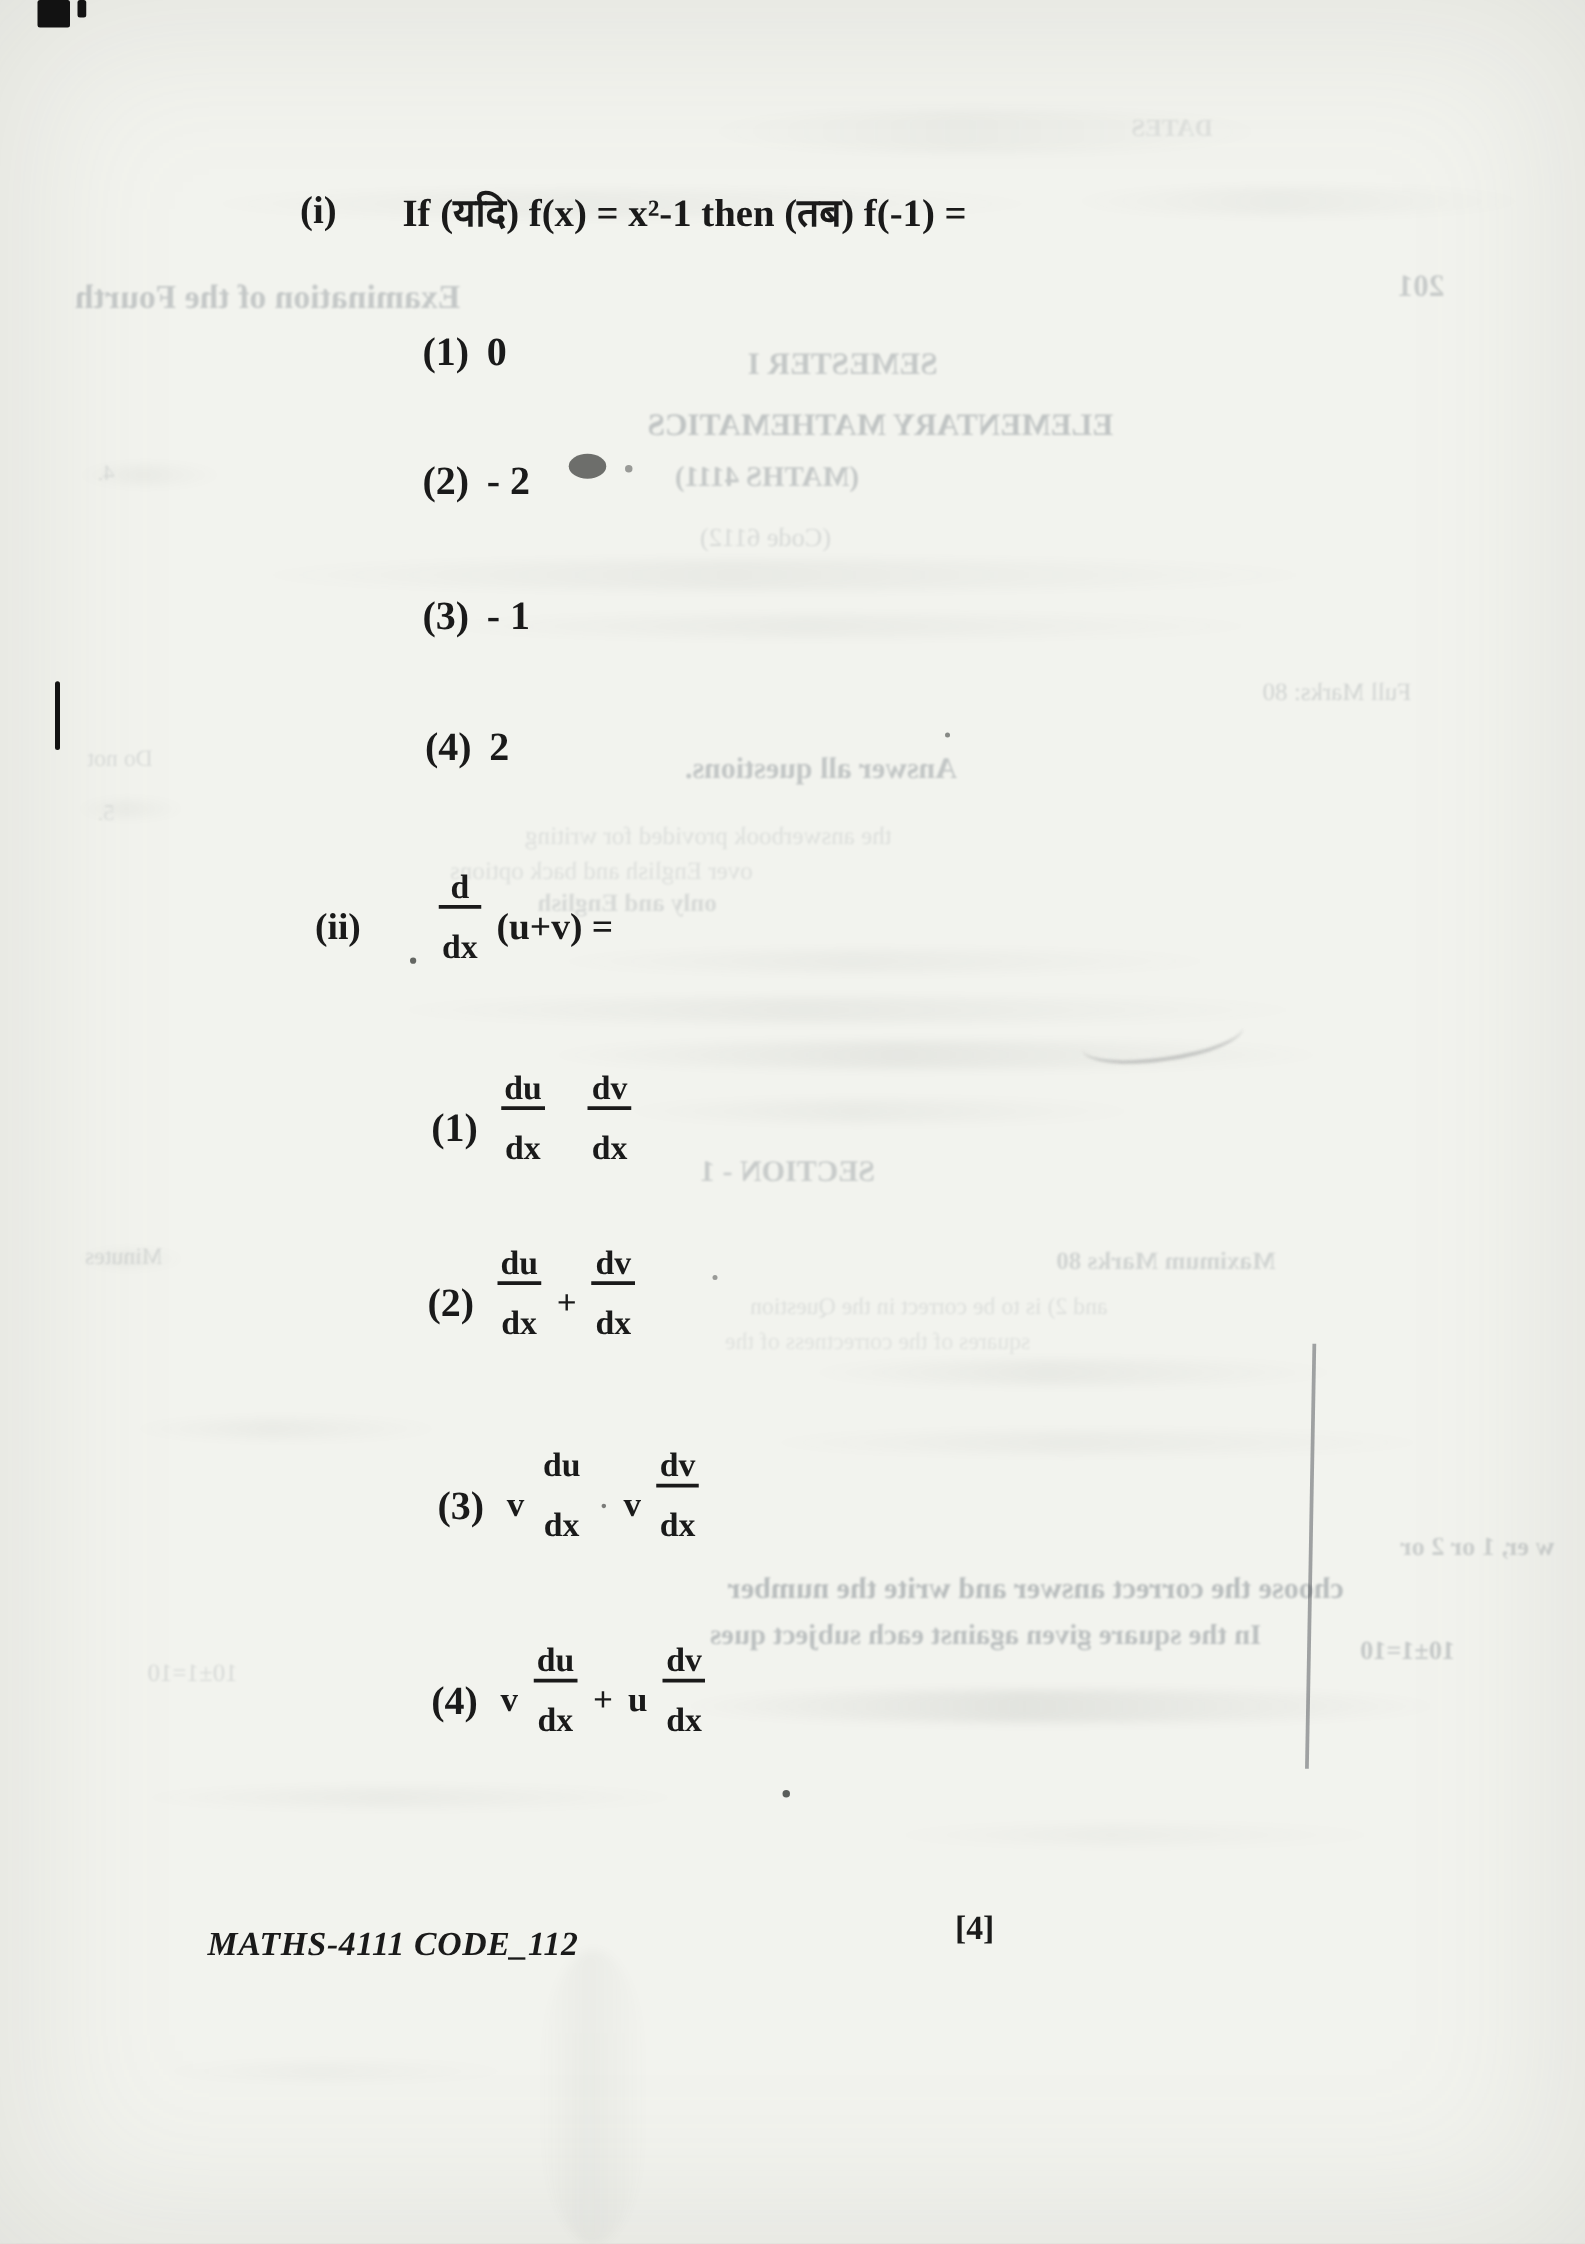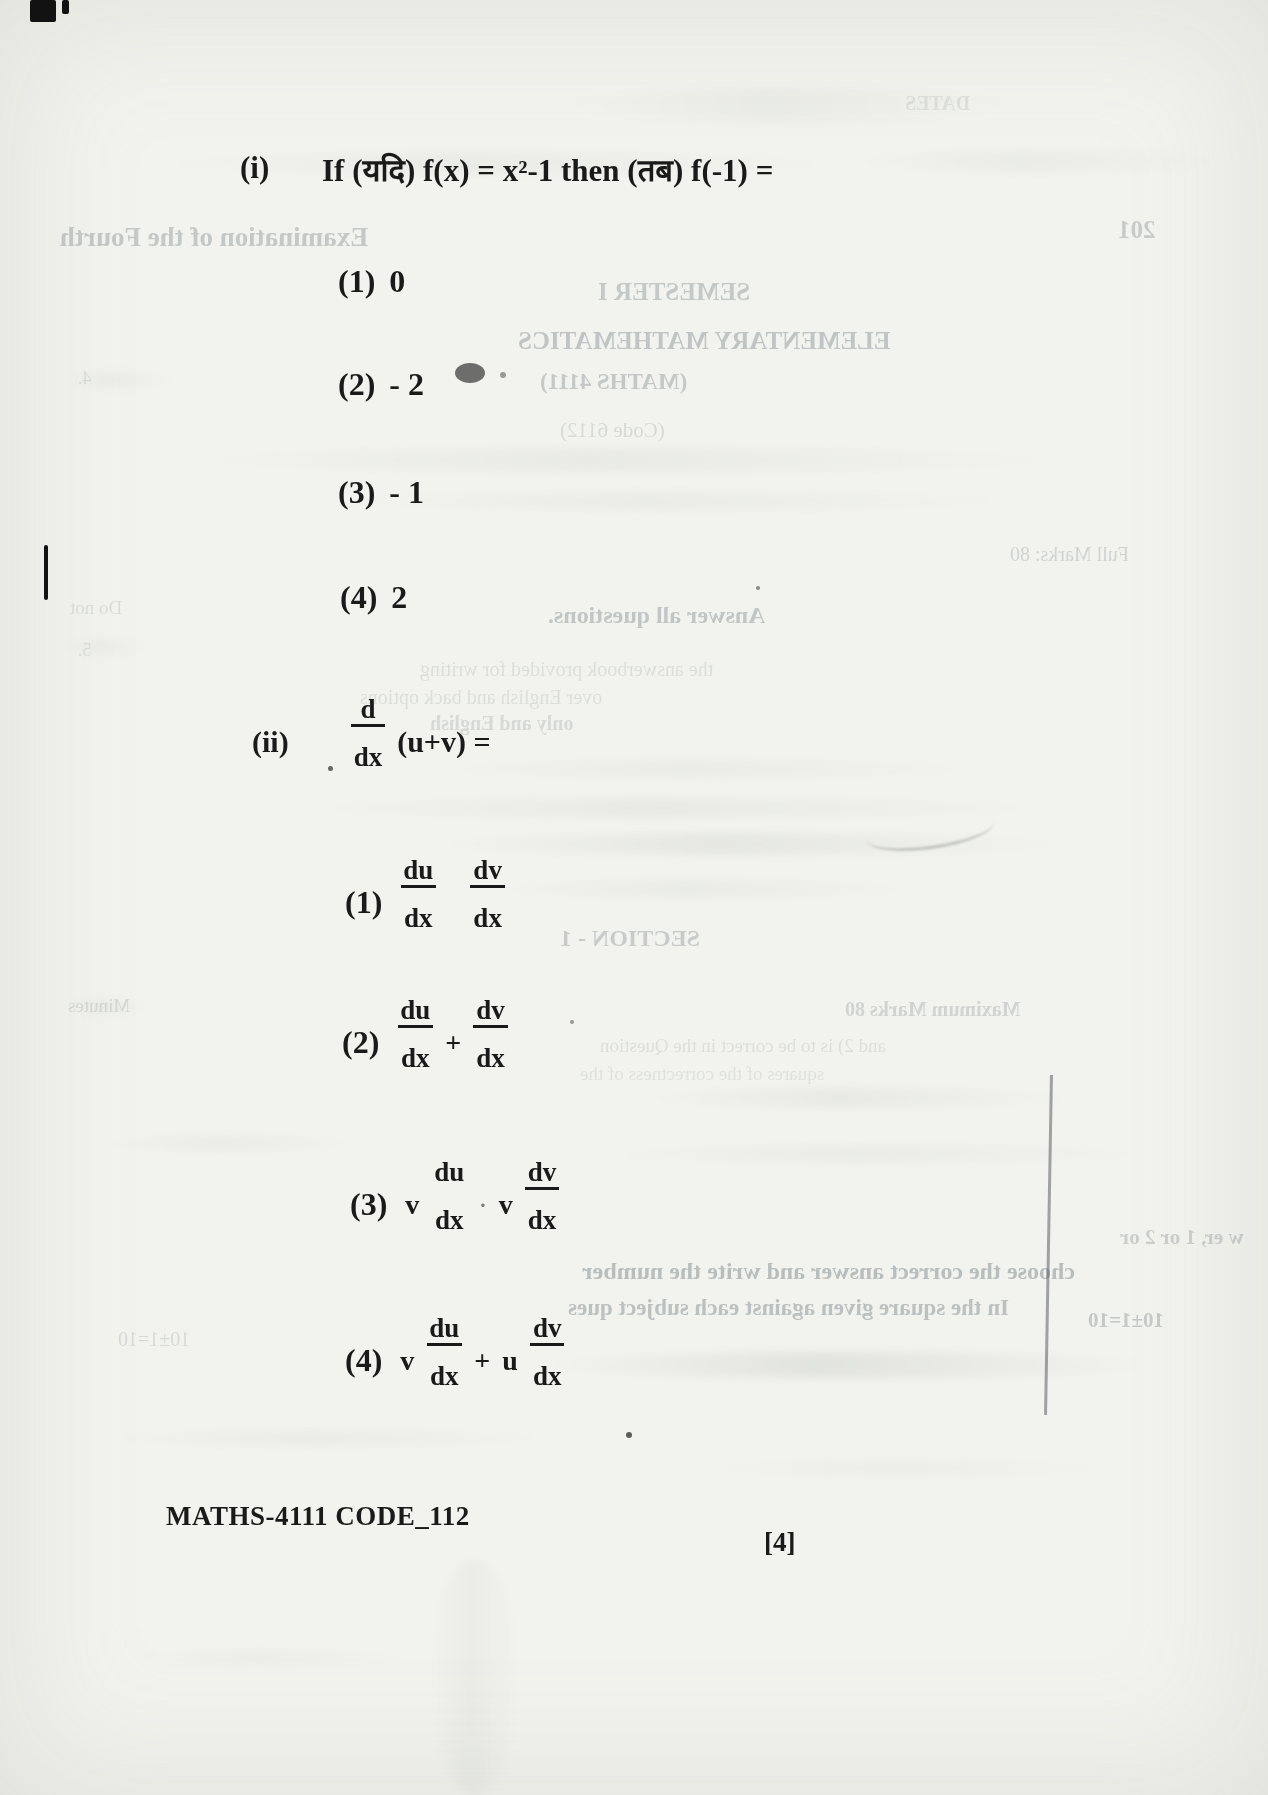--- a/index.html
+++ b/index.html
@@ -191,16 +191,16 @@
         </span>
         <span class="tok">+</span>
         <span class="tok">u</span>
         <span class="frac">
           <span class="num">dv</span>
           <span class="den">dx</span>
         </span>
       </div>
   </div>
 
-  <span class="ink footer-code" style="left:166px; top:1501px;">MATHS-4111 CODE_112</span>
+  <span class="ink footer-code" style="left:166px; top:1540px;font-style:italic;">MATHS-4111 CODE_112</span>
   <span class="ink page-num" style="left:764px; top:1527px;">[4]</span>
 
 </div>
 
 </body></html>

